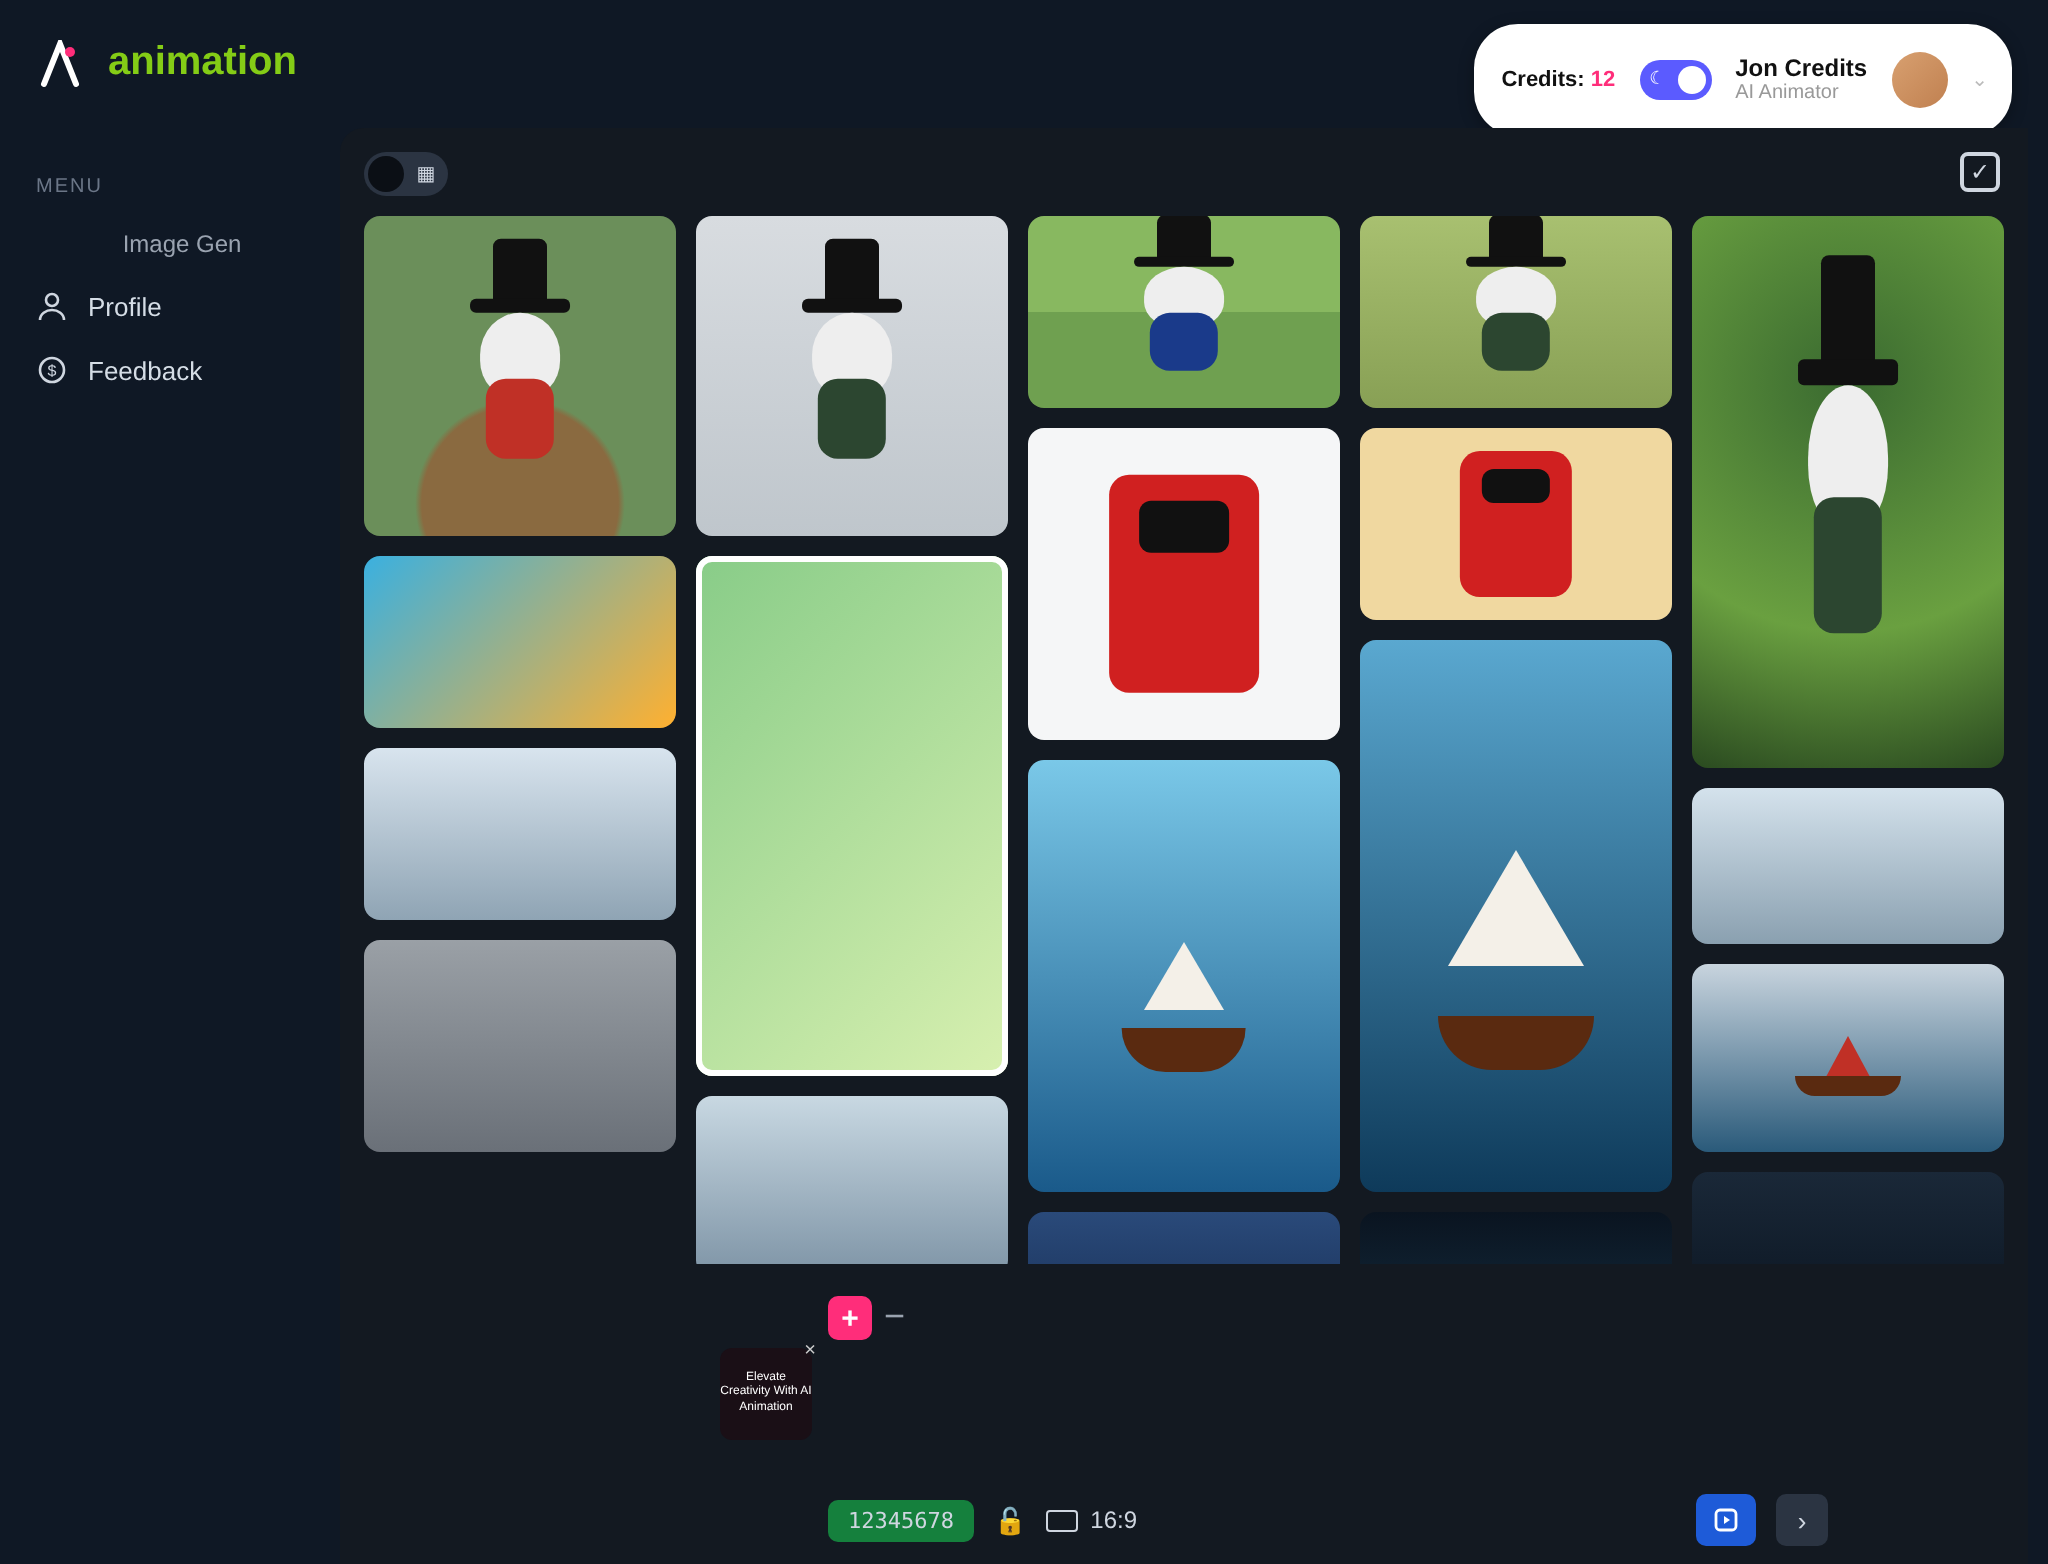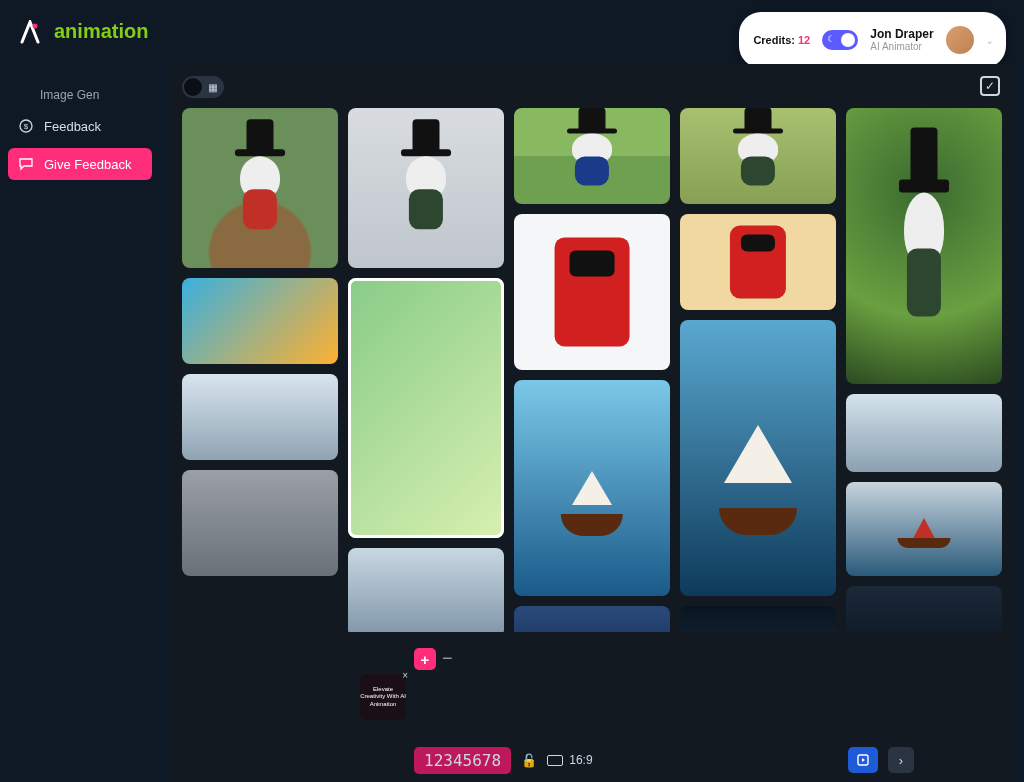--- a/index.html
+++ b/index.html
@@ -29,21 +29,21 @@
   .user-name{font-size:12px;color:#111;font-weight:600;line-height:1.1;}
   .user-role{font-size:10px;color:#999;}
   .avatar{width:28px;height:28px;border-radius:50%;background:linear-gradient(135deg,#d8a070,#c08050);}
   .chev{font-size:10px;color:#bbb;}
   
   
   .sidebar{position:absolute;left:0;top:80px;width:160px;padding:0 8px;}
   .menu-label{font-size:10px;letter-spacing:1px;color:var(--muted);padding:8px 10px;}
   .side-item{display:flex;align-items:center;gap:10px;padding:8px 10px;font-size:13px;border-radius:6px;color:var(--text);cursor:pointer;}
   .side-item.active{background:var(--panel2);}
-  .side-item.sub{padding-left:32px;font-size:12px;color:#9aa3b0;}
+  .side-item.sub{padding-left:32px;font-size:12px;color:#9aa3b0;justify-content:center;}
   .side-item .icn{width:16px;height:16px;display:flex;align-items:center;justify-content:center;}
   .side-item .exp{margin-left:auto;font-size:11px;color:#9aa3b0;}
   .feedback{background:var(--pink);color:#fff;margin-top:6px;}
   
   
   .main{position:absolute;left:170px;top:64px;right:10px;bottom:0;background:#131921;border-radius:12px 0 0 0;padding:12px 14px 150px 14px;overflow:hidden;}
   .view-toggle{position:absolute;left:12px;top:12px;width:42px;height:22px;background:#2b3442;border-radius:11px;display:flex;align-items:center;}
   .vt-a{width:18px;height:18px;border-radius:50%;background:#0b0f15;margin-left:2px;}
   .vt-b{width:18px;height:18px;display:flex;align-items:center;justify-content:center;color:#cfd6e0;font-size:10px;margin-left:2px;}
   .check-btn{position:absolute;right:14px;top:12px;width:20px;height:20px;border:2px solid #cfd6e0;border-radius:4px;display:flex;align-items:center;justify-content:center;color:#cfd6e0;font-size:12px;}
@@ -89,21 +89,21 @@
   
   
   .bar{position:absolute;left:170px;right:10px;bottom:0;height:150px;background:#131921;}
   .plus{position:absolute;left:244px;bottom:112px;width:22px;height:22px;background:var(--pink);border-radius:5px;display:flex;align-items:center;justify-content:center;color:#fff;font-size:15px;font-weight:700;}
   .minus{position:absolute;left:272px;bottom:113px;color:#9aa3b0;font-size:18px;}
   .thumb{position:absolute;left:190px;bottom:62px;width:46px;height:46px;background:#1a0f16;border-radius:6px;display:flex;align-items:center;justify-content:center;font-size:6px;color:#fff;text-align:center;line-height:1.2;}
   .thumb .x{position:absolute;right:-2px;top:-4px;color:#ccc;font-size:10px;}
   .prompt{position:absolute;left:244px;right:100px;bottom:46px;height:64px;background:#2b3442;border-radius:6px;padding:8px 10px;color:#7e8a99;font-size:12px;}
   
   .bottom-row{position:absolute;left:244px;right:100px;bottom:8px;height:28px;display:flex;align-items:center;gap:10px;}
-  .seed{background:#be185d;border-radius:5px;padding:4px 10px;font-size:16px;color:#cfd6e0;font-family:monospace;}
+  .seed{background:#15803d;border-radius:5px;padding:4px 10px;font-size:11px;color:#cfd6e0;font-family:monospace;}
   .lock{color:#9aa3b0;font-size:13px;}
   .aspect{display:flex;align-items:center;gap:6px;color:#cfd6e0;font-size:12px;}
   .asp-icon{width:16px;height:11px;border:1.5px solid #cfd6e0;border-radius:2px;}
   .spacer{flex:1;}
   .run{width:30px;height:26px;background:#1e5bd8;border-radius:5px;display:flex;align-items:center;justify-content:center;}
   .next{width:26px;height:26px;background:#2b3442;border-radius:5px;display:flex;align-items:center;justify-content:center;color:#cfd6e0;font-size:13px;}
 </style>
 </head>
 <body>
 
@@ -118,54 +118,56 @@
 </div>
 
 <div class="user-pill">
   <span class="credits">
     <span>Credits:</span> <span class="n">12</span>
   </span>
   <span class="toggle">
       <span class="moon">☾</span>
     </span>
   <span>
-    <div class="user-name">Jon Draper</div>
+    <div class="user-name">Jon Credits</div>
     <div class="user-role">AI Animator</div>
   </span>
   <span class="avatar"></span>
   <span class="chev">⌄</span>
 </div>
 
 <div class="sidebar">
+  <div class="menu-label">MENU</div>
 
 
 
   <div class="side-item sub">
     <span>Image Gen</span>
   </div>
 
+  <div class="side-item">
+    <span class="icn">
+        <svg width="16" height="16" viewBox="0 0 16 16">
+          <circle cx="8" cy="5" r="3" fill="none" stroke="#cfd6e0" stroke-width="1.3"></circle>
+          <path d="M2 15c0-3 3-5 6-5s6 2 6 5" fill="none" stroke="#cfd6e0" stroke-width="1.3"></path>
+        </svg>
+      </span>
+    <span>Profile</span>
+  </div>
 
   <div class="side-item">
     <span class="icn">
         <svg width="16" height="16" viewBox="0 0 16 16">
           <circle cx="8" cy="8" r="6" fill="none" stroke="#cfd6e0" stroke-width="1.3"></circle>
           <text x="8" y="11" text-anchor="middle" font-size="8" fill="#cfd6e0">$</text>
         </svg>
       </span>
     <span>Feedback</span>
   </div>
 
-  <div class="side-item feedback">
-    <span class="icn">
-        <svg width="16" height="16" viewBox="0 0 16 16">
-          <path d="M2 3h12v7H6l-3 3V10H2z" fill="none" stroke="#fff" stroke-width="1.3"></path>
-        </svg>
-      </span>
-    <span>Give Feedback</span>
-  </div>
 </div>
 
 <div class="main">
   <div class="view-toggle">
     <div class="vt-a"></div>
     <div class="vt-b">▦</div>
   </div>
   <div class="check-btn">✓</div>
 
   <div class="gallery">

